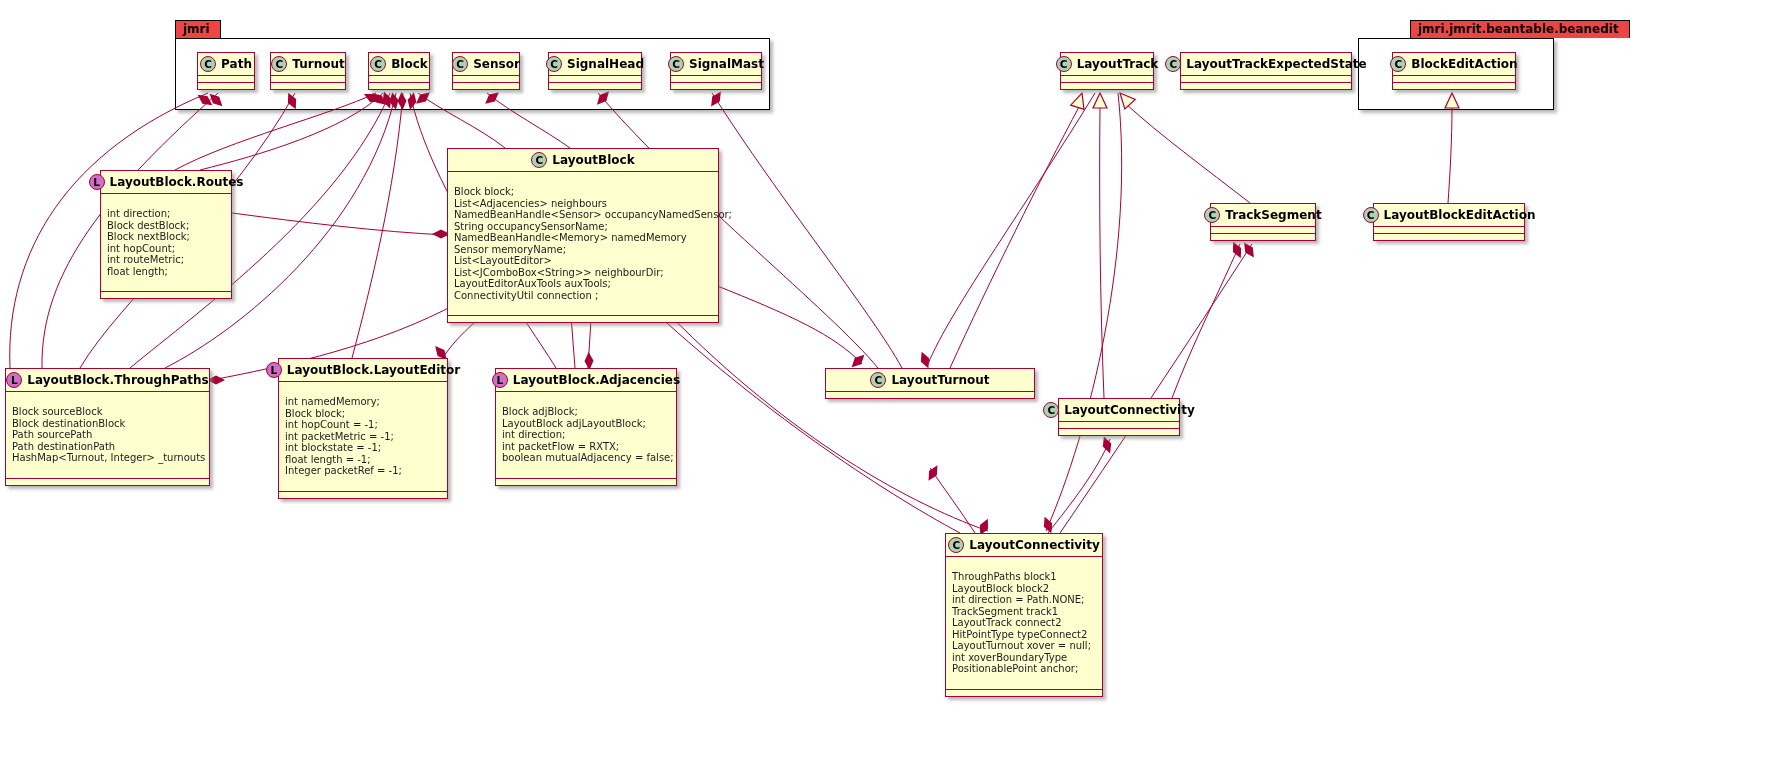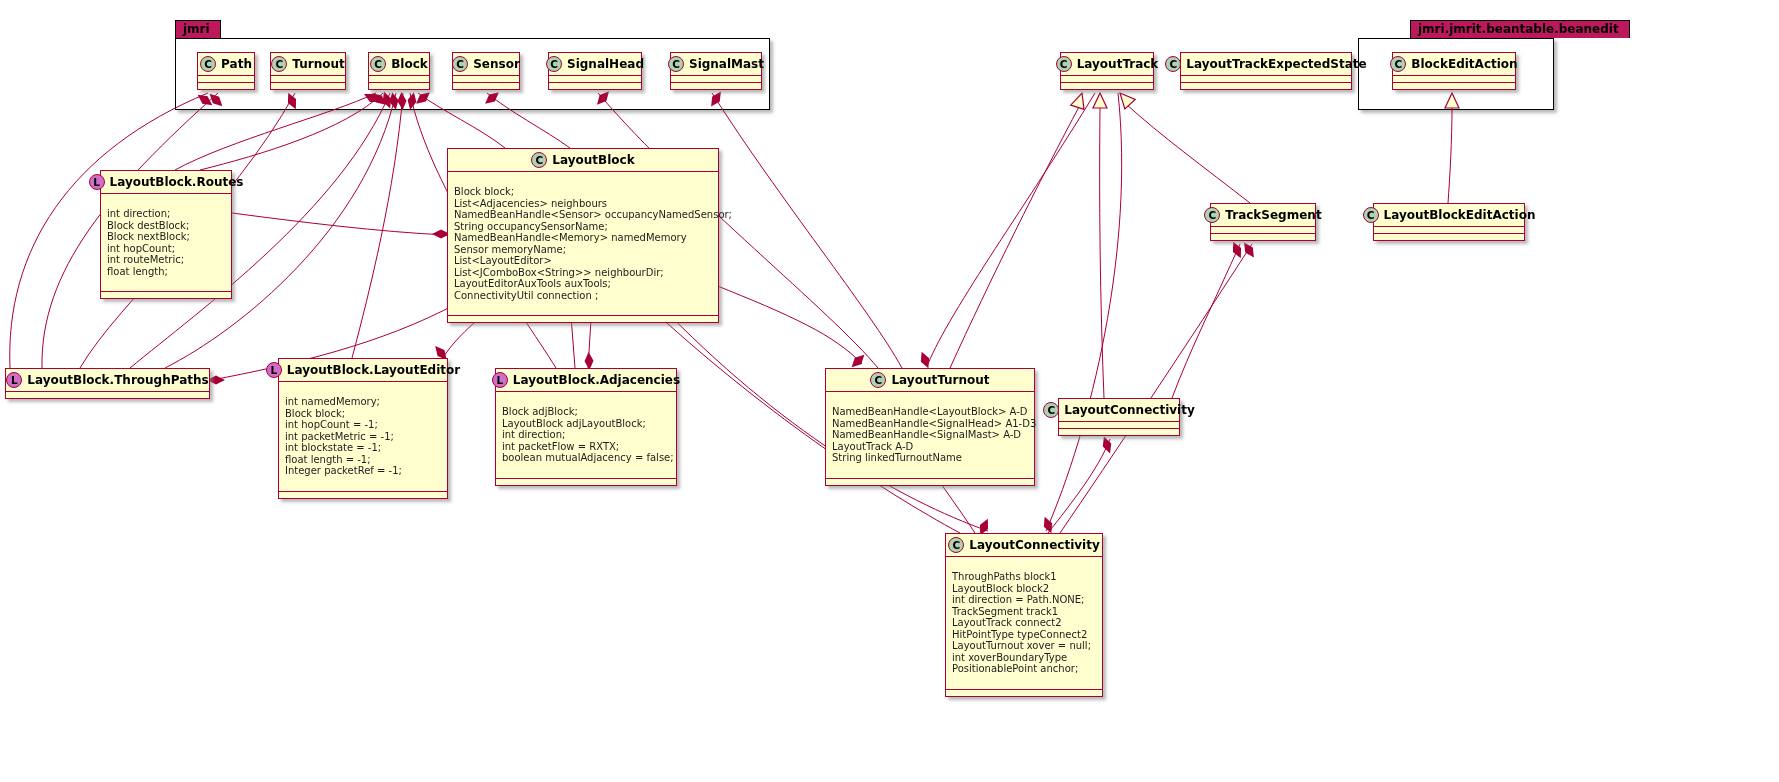--- a/index.html
+++ b/index.html
@@ -8,21 +8,21 @@
   .canvas { position:relative; width:1779px; height:782px; background:#fff; overflow:hidden; }
 
   .edges { position:absolute; left:0; top:0; z-index:2; }
   .edge  { stroke:#A80036; stroke-width:1; fill:none; }
   .diamond  { fill:#A80036; stroke:none; }
   .triangle { fill:#FEFECE; stroke:#A80036; stroke-width:1.2; }
 
   .uml-package { position:absolute; z-index:1; }
   .pkg-tab {
     position:absolute; height:18px; border:1.5px solid #000; border-bottom:none;
-    background:#be185d; font-size:12px; font-weight:bold; padding:1px 10px 0 7px;
+    background:#ef4444; font-size:12px; font-weight:bold; padding:1px 10px 0 7px;
     white-space:nowrap;
   }
   .pkg-body {
     position:absolute; border:1.5px solid #000; background:#fff;
     box-shadow:3px 3px 3px rgba(130,130,130,.55);
   }
 
   .uml-class {
     position:absolute; z-index:3; background:#FEFECE;
     border:1.5px solid #A80036; box-shadow:3px 3px 3px rgba(130,130,130,.55);
@@ -265,20 +265,27 @@
     </div>
     <div class="uml-fields empty"></div>
     <div class="uml-methods"></div>
   </div>
 
   <div class="uml-class" style="left:5px;top:368px;width:205px">
     <div class="uml-title">
       <span class="spot spot-l">L</span>
       <span>LayoutBlock.ThroughPaths</span>
     </div>
+    <div class="uml-fields">
+        <div class="field-line">Block sourceBlock</div>
+        <div class="field-line">Block destinationBlock</div>
+        <div class="field-line">Path sourcePath</div>
+        <div class="field-line">Path destinationPath</div>
+        <div class="field-line">HashMap&lt;Turnout, Integer&gt; _turnouts</div>
+      </div>
     <div class="uml-methods"></div>
   </div>
 
   <div class="uml-class" style="left:278px;top:358px;width:170px">
     <div class="uml-title">
       <span class="spot spot-l">L</span>
       <span>LayoutBlock.LayoutEditor</span>
     </div>
     <div class="uml-fields">
         <div class="field-line">int namedMemory;</div>
@@ -305,27 +312,20 @@
         <div class="field-line">boolean mutualAdjacency = false;</div>
       </div>
     <div class="uml-methods"></div>
   </div>
 
   <div class="uml-class" style="left:825px;top:368px;width:210px">
     <div class="uml-title">
       <span class="spot spot-c">C</span>
       <span>LayoutTurnout</span>
     </div>
-    <div class="uml-fields">
-        <div class="field-line">NamedBeanHandle&lt;LayoutBlock&gt; A-D</div>
-        <div class="field-line">NamedBeanHandle&lt;SignalHead&gt; A1-D3</div>
-        <div class="field-line">NamedBeanHandle&lt;SignalMast&gt; A-D</div>
-        <div class="field-line">LayoutTrack A-D</div>
-        <div class="field-line">String linkedTurnoutName</div>
-      </div>
     <div class="uml-methods"></div>
   </div>
 
   <div class="uml-class" style="left:1058px;top:398px;width:122px">
     <div class="uml-title">
       <span class="spot spot-c">C</span>
       <span>LayoutConnectivity</span>
     </div>
     <div class="uml-fields empty"></div>
     <div class="uml-methods"></div>

